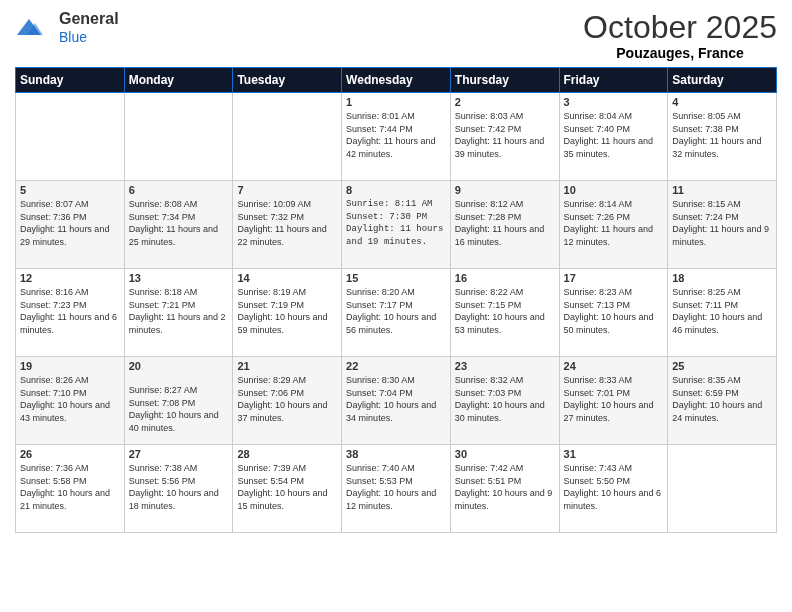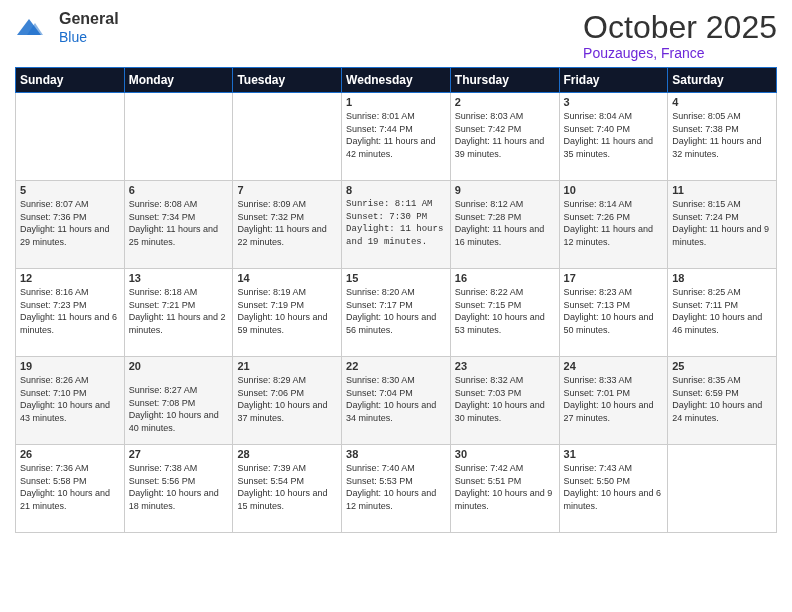--- a/index.html
+++ b/index.html
@@ -35,31 +35,32 @@
     .logo-text-blue {
       font-size: 14px;
       font-weight: normal;
       color: #1a6dcc;
     }
     .logo-icon {
       width: 28px;
       height: 22px;
     }
     .title-block {
-      text-align: left;
+      text-align: center;
     }
     .month-title {
       font-size: 32px;
       font-weight: normal;
       color: #333;
       line-height: 1.1;
     }
     .subtitle {
       font-size: 14px;
-      color: #6d28d9;
+      color: #000000;
+      font-weight: bold;
     }
     .calendar {
       width: 100%;
       border-collapse: collapse;
       border: 1px solid #ccc;
     }
     .calendar th {
       background: #0f172a;
       color: #fff;
       font-size: 12px;
@@ -168,21 +169,21 @@
 Daylight: 11 hours and 29 minutes.</div>
           </td>
           <td>
             <span class="day-number">6</span>
             <div class="day-info" style="white-space: pre-line;">Sunrise: 8:08 AM
 Sunset: 7:34 PM
 Daylight: 11 hours and 25 minutes.</div>
           </td>
           <td>
             <span class="day-number">7</span>
-            <div class="day-info" style="white-space: pre-line;">Sunrise: 8:09 AM
+            <div class="day-info" style="white-space: pre-line;">Sunrise: 10:09 AM
 Sunset: 7:32 PM
 Daylight: 11 hours and 22 minutes.</div>
           </td>
           <td>
             <span class="day-number">8</span>
             <div class="day-info" style="white-space: pre-line; font-family: Liberation Mono, monospace;">Sunrise: 8:11 AM
 Sunset: 7:30 PM
 Daylight: 11 hours and 19 minutes.</div>
           </td>
           <td>

